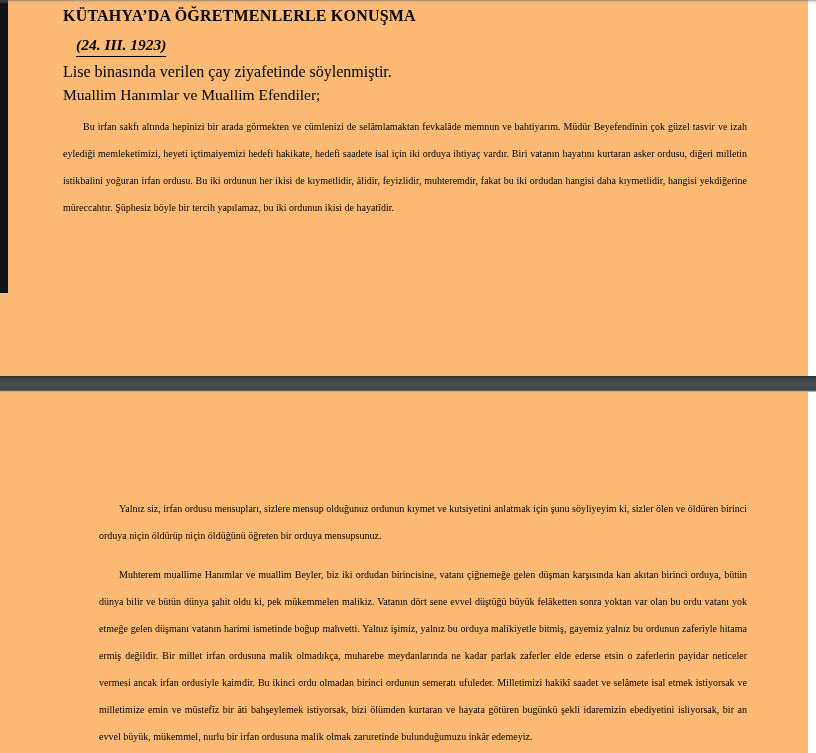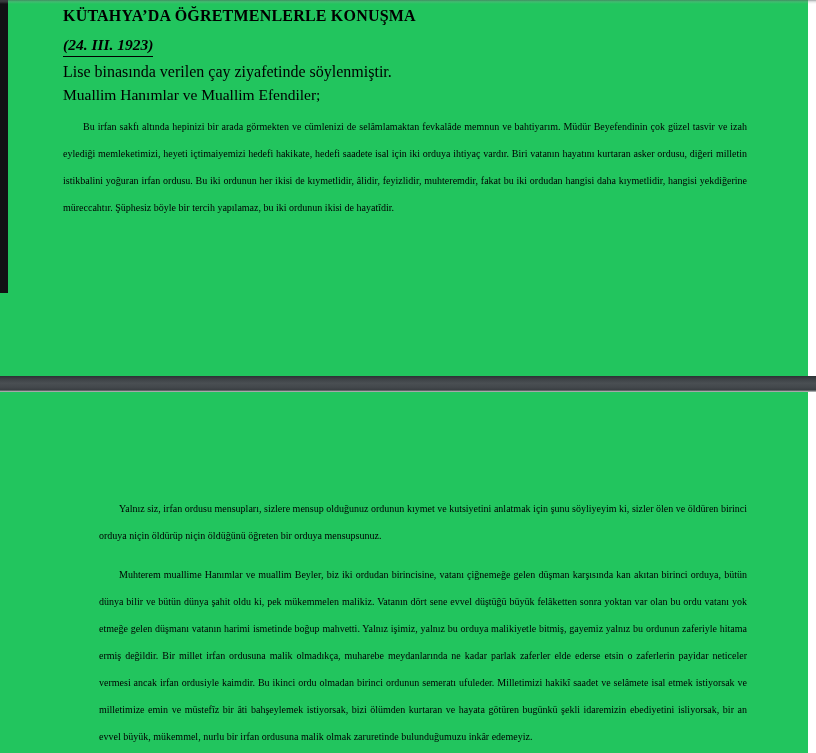--- a/index.html
+++ b/index.html
@@ -30,21 +30,21 @@
     top: 0; left: 0;
     width: 8px;
     height: 293px;
     background: #111214;
     z-index: 4;
   }
 
   .page {
     position: absolute;
     left: 0; right: 8px;
-    background: #22c55e;
+    background: #fdba74;
   }
   .page-1 { top: 0; height: 376px; }
   .page-2 { top: 392px; height: 361px; padding-left: 36px; }
 
   
   .page-separator {
     position: absolute;
     top: 376px; left: 0; right: 0;
     height: 16px;
     background: linear-gradient(to bottom,
@@ -71,20 +71,21 @@
     margin-top: 9px;
     font-size: 15.5px;
     font-weight: bold;
     font-style: italic;
     line-height: 20px;
   }
   .doc-date span {
     display: inline-block;
     border-bottom: 1.5px solid #000;
     padding-bottom: 1px;
+    margin-left: 13px;
   }
   .doc-note {
     margin-top: 8px;
     font-size: 16px;
     line-height: 13px;
   }
   .salutation {
     margin-top: 7px;
     font-size: 15.5px;
     line-height: 19px;

